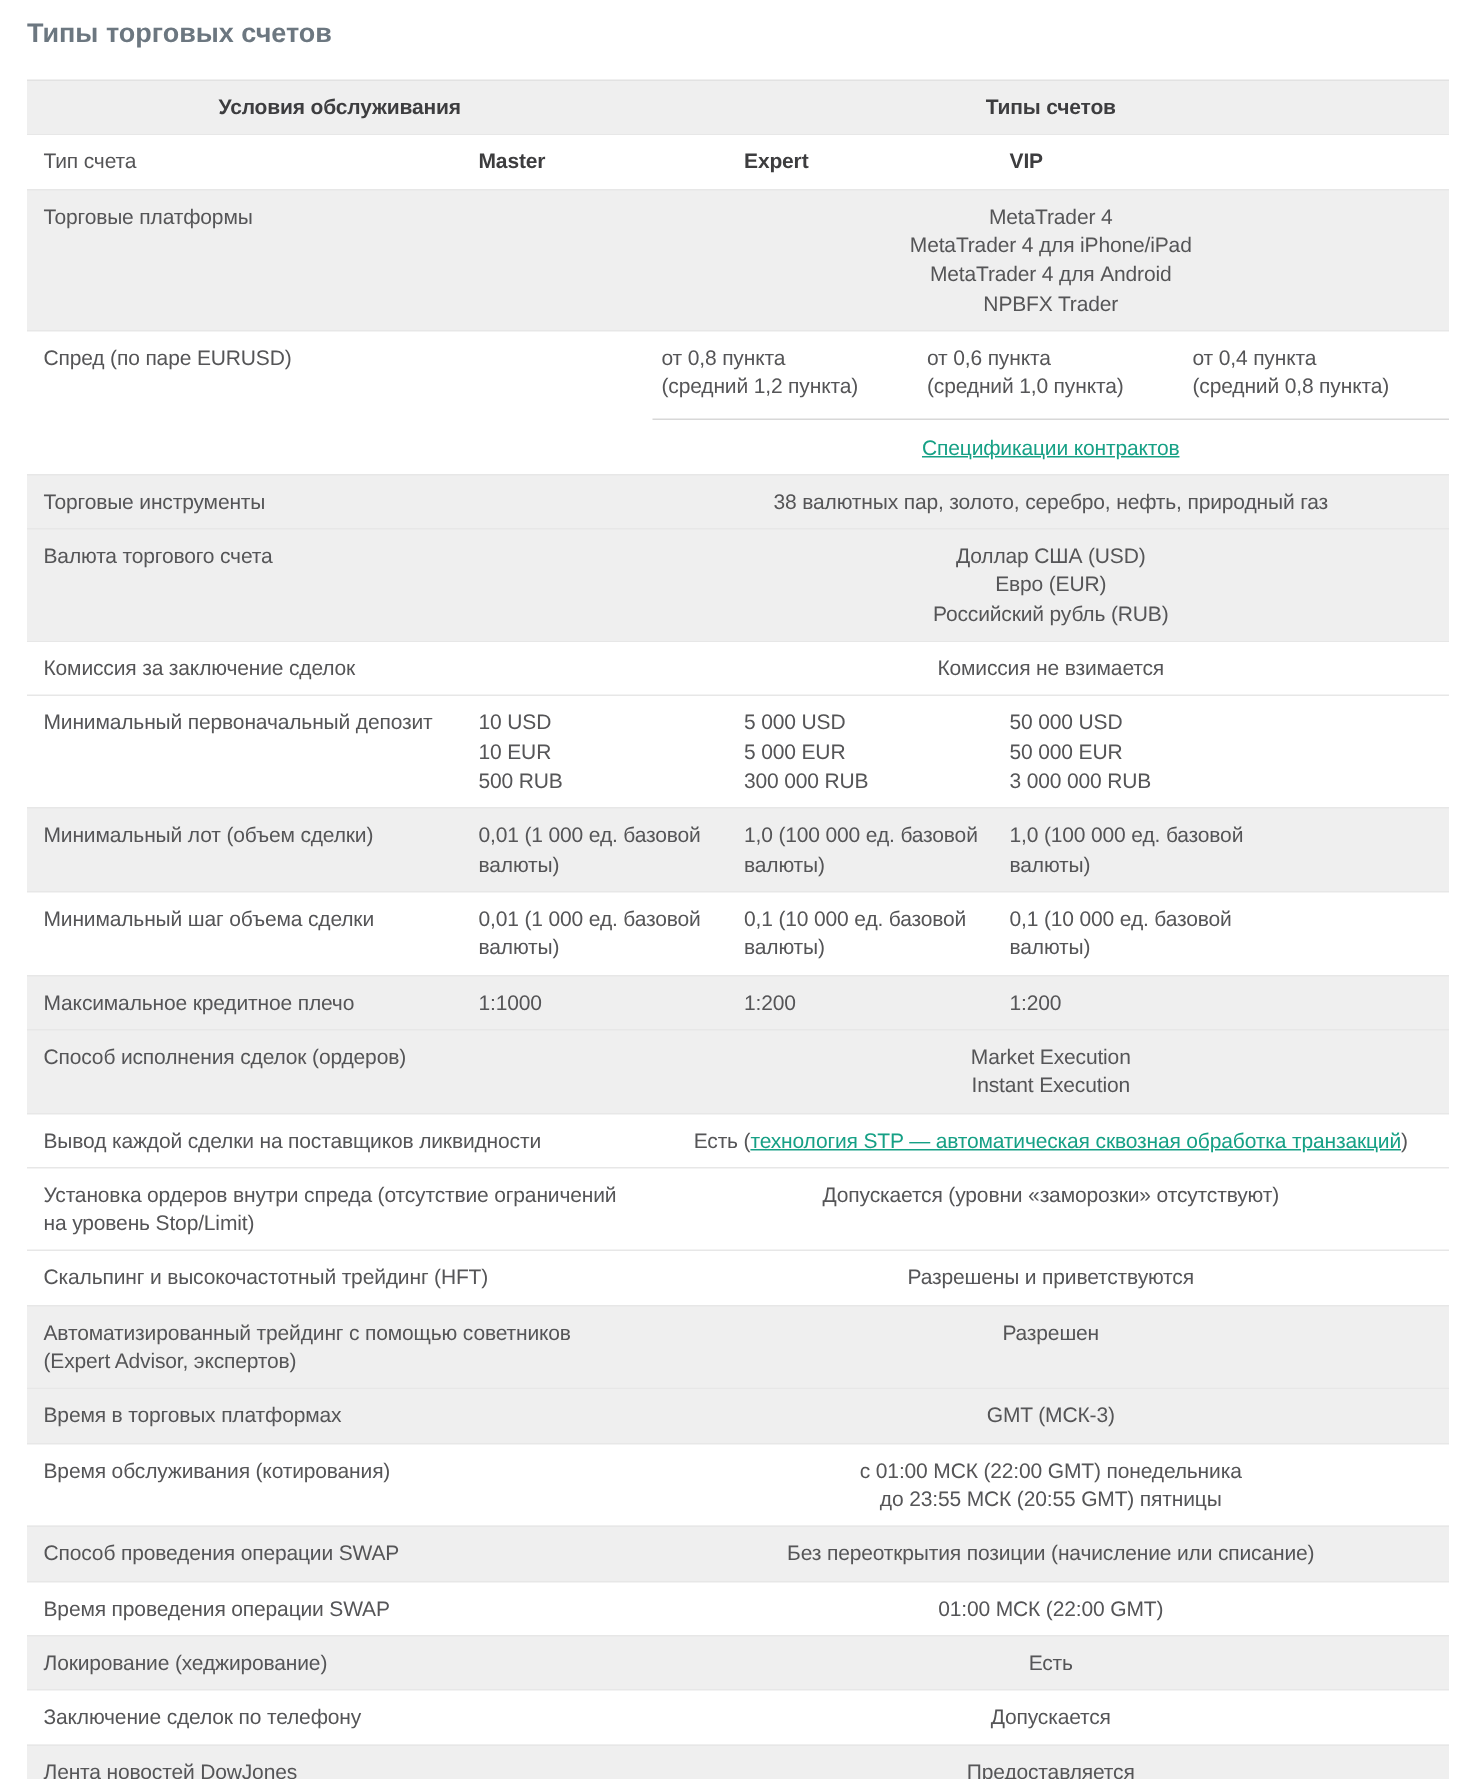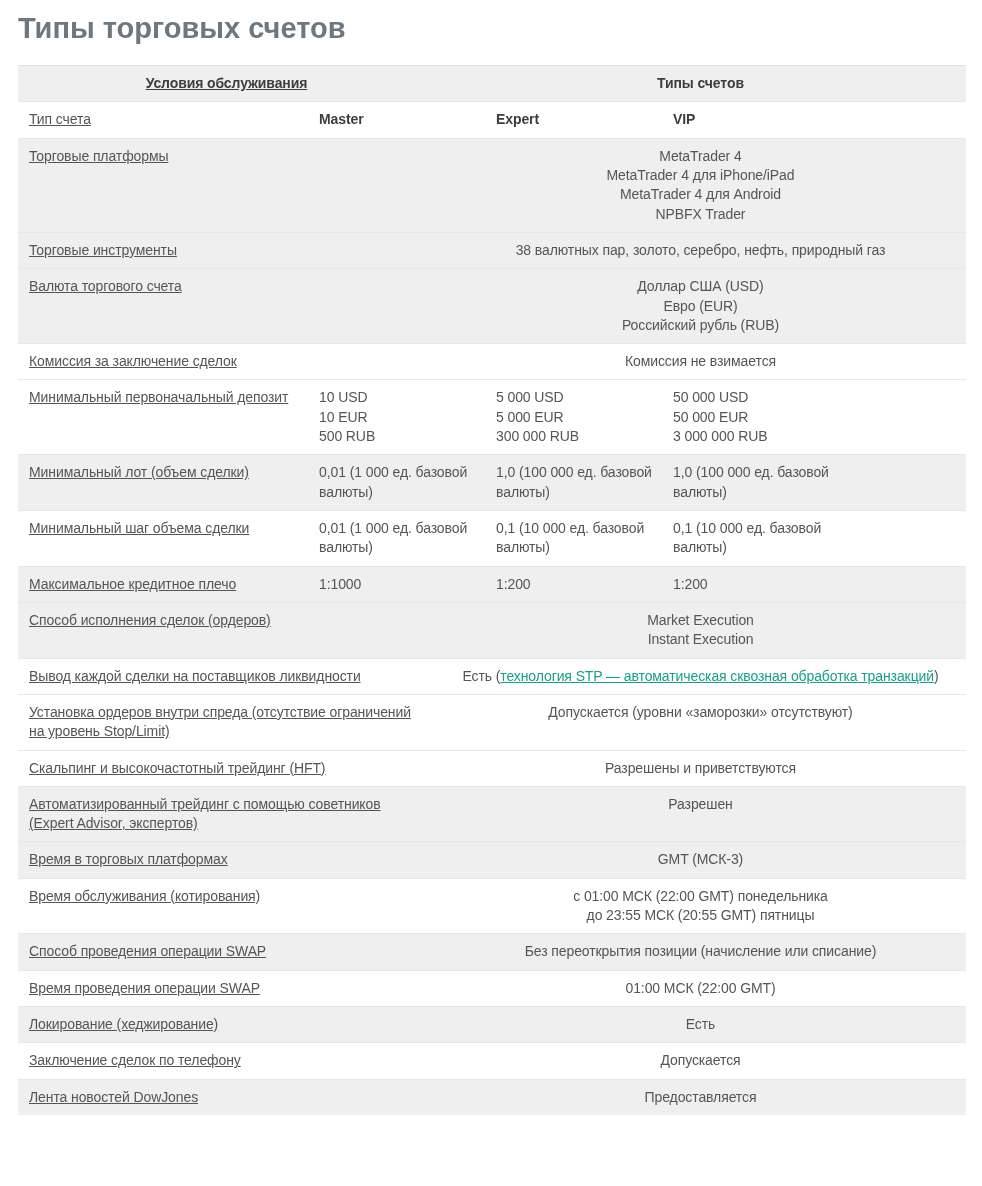--- a/index.html
+++ b/index.html
@@ -6,41 +6,40 @@
   html, body { background: #ffffff; }
   body {
     width: 982px;
     font-family: "Liberation Sans", sans-serif;
     color: #555557;
     font-size: 14px;
     letter-spacing: -0.1px;
   }
   .page { width: 982px; padding: 8px 16px 0 18px; }
   h1.page-title {
-    font-size: 29px;
+    font-size: 18px;
     font-weight: bold;
     color: #6c7780;
     margin: 4px 0 20px 0;
     letter-spacing: 0;
   }
   .acct-table { width: 948px; border-top: 1px solid #e2e2e2; }
   .row {
     display: flex;
     align-items: flex-start;
     border-top: 1px solid #e7e7e7;
     padding: 8px 0;
     line-height: 1.38;
   }
   .row:first-child { border-top: none; }
   .row.shaded { background: #efefef; }
   .lbl {
     width: 417px;
     padding: 0 14px 0 11px;
     white-space: pre-line;
-    text-decoration: underline;
   }
   .lbl.center { text-align: center; padding: 0 6px; }
   .vals { width: 531px; text-align: center; }
   .span-val { white-space: pre-line; text-align: center; }
   .cols3 { display: flex; width: 100%; }
   .col {
     width: 177px;
     padding: 0 6px;
     text-align: left;
     white-space: pre-line;
@@ -84,20 +83,35 @@
     <div class="row shaded">
       <div class="lbl">Торговые платформы</div>
       <div class="vals">
           <div class="span-val">MetaTrader 4
 MetaTrader 4 для iPhone/iPad
 MetaTrader 4 для Android
 NPBFX Trader</div>
         </div>
     </div>
 
+    <div class="row">
+      <div class="lbl">Спред (по паре EURUSD)</div>
+      <div class="vals">
+        <div class="cols3">
+          <div class="col">от 0,8 пункта
+(средний 1,2 пункта)</div>
+          <div class="col">от 0,6 пункта
+(средний 1,0 пункта)</div>
+          <div class="col">от 0,4 пункта
+(средний 0,8 пункта)</div>
+        </div>
+        <div class="sep"></div>
+        <a class="link" href="#">Спецификации контрактов</a>
+      </div>
+    </div>
 
     <div class="row shaded">
       <div class="lbl">Торговые инструменты</div>
       <div class="vals">
           <div class="span-val">38 валютных пар, золото, серебро, нефть, природный газ</div>
         </div>
     </div>
 
     <div class="row shaded">
       <div class="lbl">Валюта торгового счета</div>

